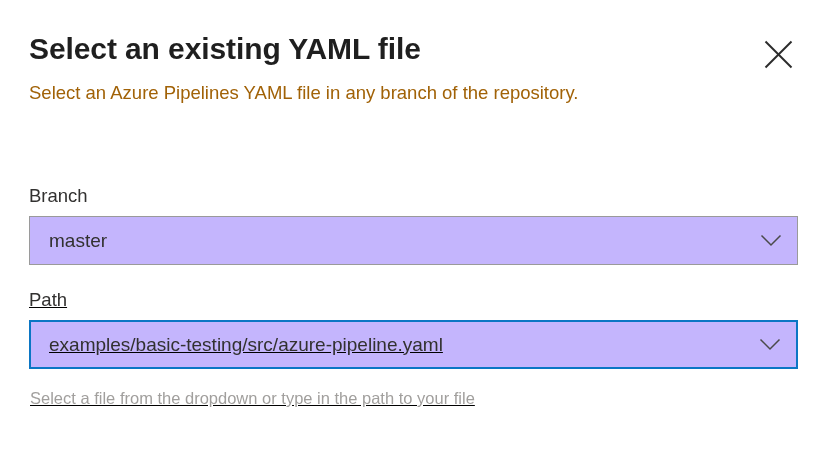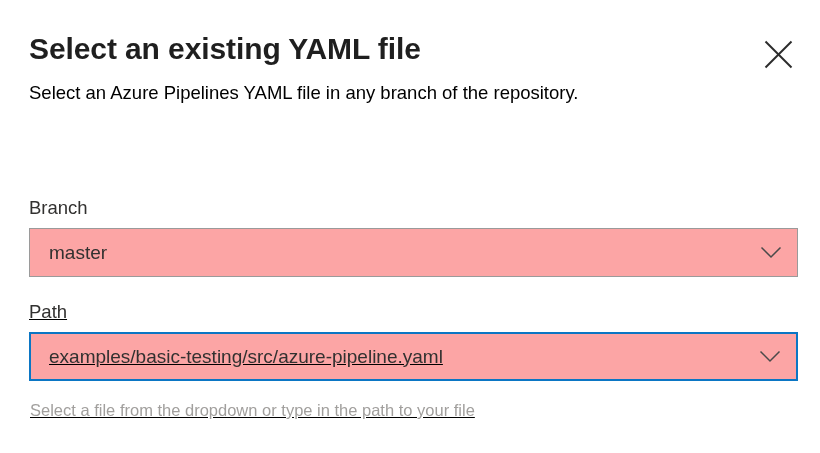--- a/index.html
+++ b/index.html
@@ -42,21 +42,21 @@
     margin: 0;
     padding: 0;
   }
 
   .subtitle {
     margin: 9px 0 0 0;
     padding: 0;
     font-size: 18.5px;
     line-height: 31px;
     font-weight: 400;
-    color: #000000;
+    color: #a16207;
     max-width: 605px;
   }
 
   
   .close-button {
     position: absolute;
     right: 20px;
     top: 34px;
     width: 44px;
     height: 40px;
@@ -78,30 +78,30 @@
     left: 29px;
     top: 180px;
     width: 769px;
   }
 
   .field-label {
     font-size: 18.5px;
     line-height: 24px;
     color: #323130;
     font-weight: 400;
-    margin: 16px 0 8px 0;
+    margin: 4px 0 8px 0;
     display: block;
   }
 
   .combo {
     position: relative;
     box-sizing: border-box;
     width: 769px;
     height: 49px;
-    background: #fca5a5;
+    background: #c4b5fd;
     display: flex;
     align-items: center;
     cursor: pointer;
   }
 
   .combo.normal {
     border: 1px solid #9a9a9a;
   }
 
   .combo.focused {

